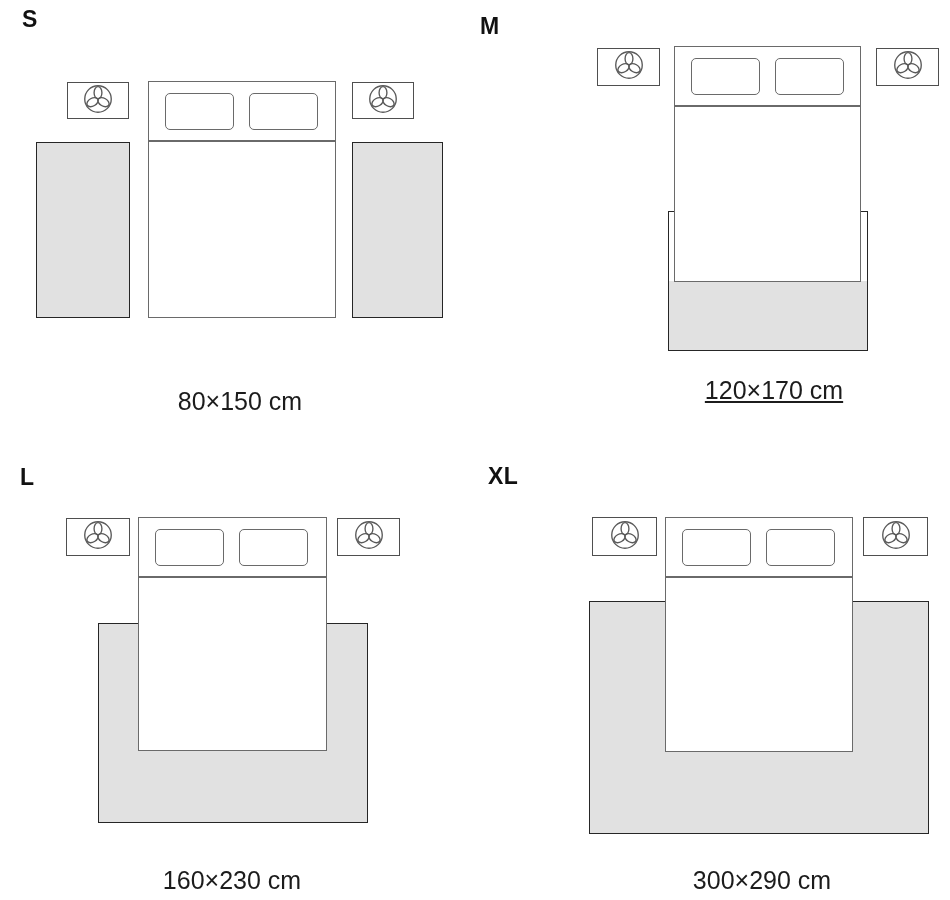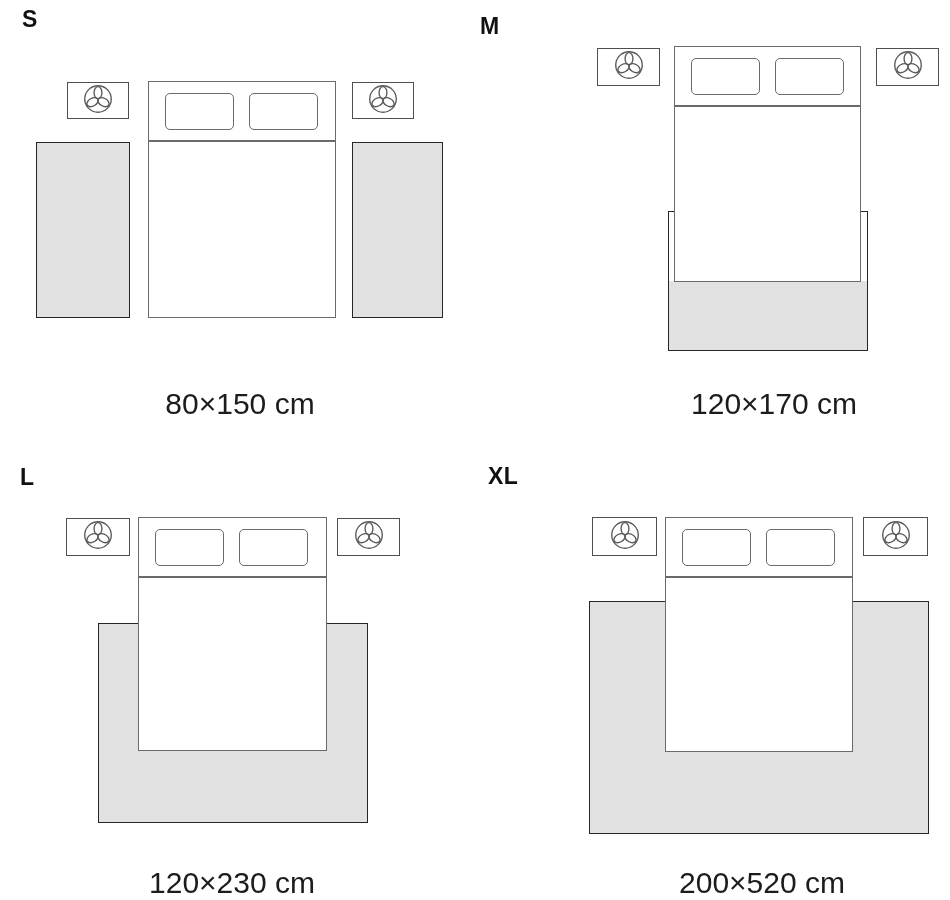--- a/index.html
+++ b/index.html
@@ -5,21 +5,21 @@
   html,body{margin:0;padding:0;background:#ffffff;}
   .canvas{
     position:relative;width:950px;height:900px;background:#ffffff;
     font-family:"Liberation Sans",sans-serif;overflow:hidden;
   }
   .size-label{
     position:absolute;font-weight:700;font-size:23px;line-height:1;
     color:#111111;letter-spacing:.5px;
   }
   .dim-label{
-    position:absolute;font-size:30px;line-height:1;color:#1c1c1c;
+    position:absolute;font-size:25px;line-height:1;color:#1c1c1c;
     transform:translateX(-50%);white-space:nowrap;
   }
   .bed{
     position:absolute;background:#ffffff;border:1.5px solid #6a6a6a;
     box-sizing:border-box;z-index:2;
   }
   .pillow{
     position:absolute;background:#ffffff;border:1.5px solid #6a6a6a;
     border-radius:5px;box-sizing:border-box;
   }
@@ -46,21 +46,21 @@
   .rug-s-left{left:36px;top:142px;width:94px;height:176px;}
   .rug-s-right{left:352px;top:142px;width:91px;height:176px;}
   .dim-s{left:240px;top:389px;}
 
   
   .label-m{left:480px;top:15px;}
   .bed-m{left:674px;top:46px;width:187px;height:236px;}
   .ns-m-left{left:597px;top:48px;}
   .ns-m-right{left:876px;top:48px;}
   .rug-m{left:668px;top:211px;width:200px;height:140px;}
-  .dim-m{left:774px;top:389px;}
+  .dim-m{left:774px;top:378px;text-decoration:underline;}
 
   
   .label-l{left:20px;top:466px;}
   .bed-l{left:138px;top:517px;width:189px;height:234px;}
   .ns-l-left{left:66px;top:518px;width:64px;}
   .ns-l-right{left:337px;top:518px;}
   .rug-l{left:98px;top:623px;width:270px;height:200px;}
   .dim-l{left:232px;top:868px;}
 
   
@@ -150,21 +150,21 @@
           <use href="#plant-glyph"></use>
         </svg></span>
   </div>
 
   <div class="bed bed-l">
     <div class="pillow pillow-1"></div>
     <div class="pillow pillow-2"></div>
     <div class="divider"></div>
   </div>
 
-  <div class="dim-label dim-l">120×230 cm</div>
+  <div class="dim-label dim-l">160×230 cm</div>
 
   <div class="size-label label-xl">XL</div>
 
   <div class="rug rug-xl"></div>
 
   <div class="nightstand ns-xl-left">
     <span><svg width="34" height="34" viewBox="0 0 40 40">
           <use href="#plant-glyph"></use>
         </svg></span>
   </div>
@@ -173,15 +173,15 @@
           <use href="#plant-glyph"></use>
         </svg></span>
   </div>
 
   <div class="bed bed-xl">
     <div class="pillow pillow-1"></div>
     <div class="pillow pillow-2"></div>
     <div class="divider"></div>
   </div>
 
-  <div class="dim-label dim-xl">200×520 cm</div>
+  <div class="dim-label dim-xl">300×290 cm</div>
 
 </div>
 
 </body></html>

